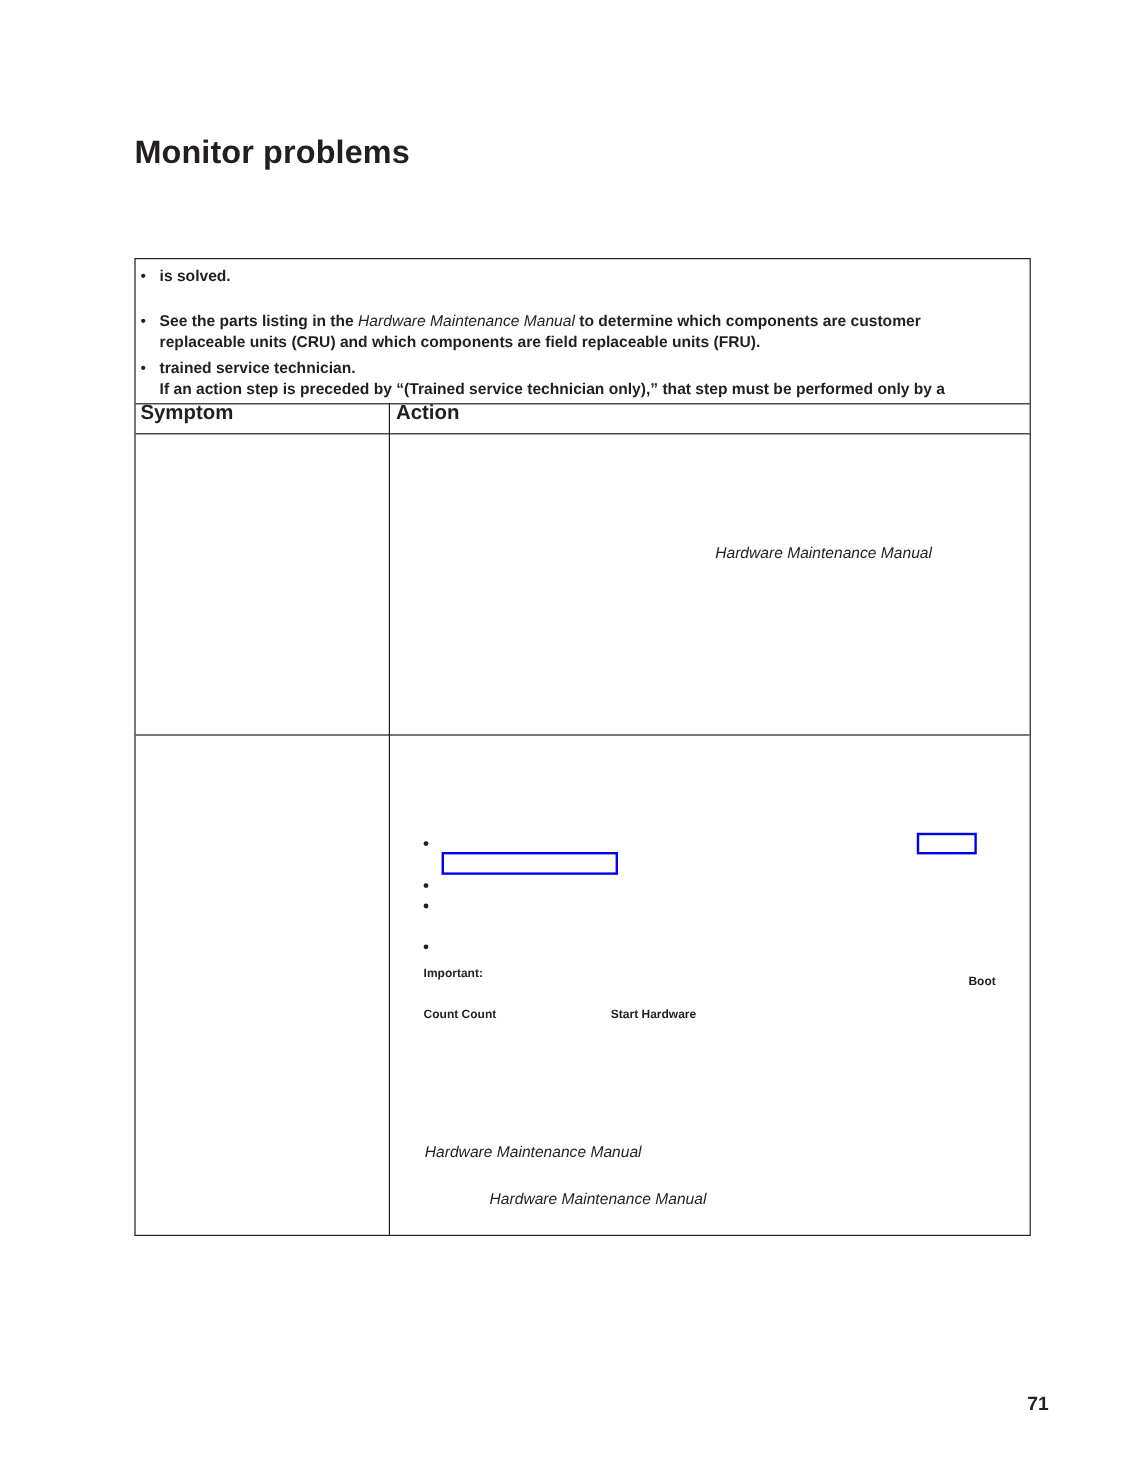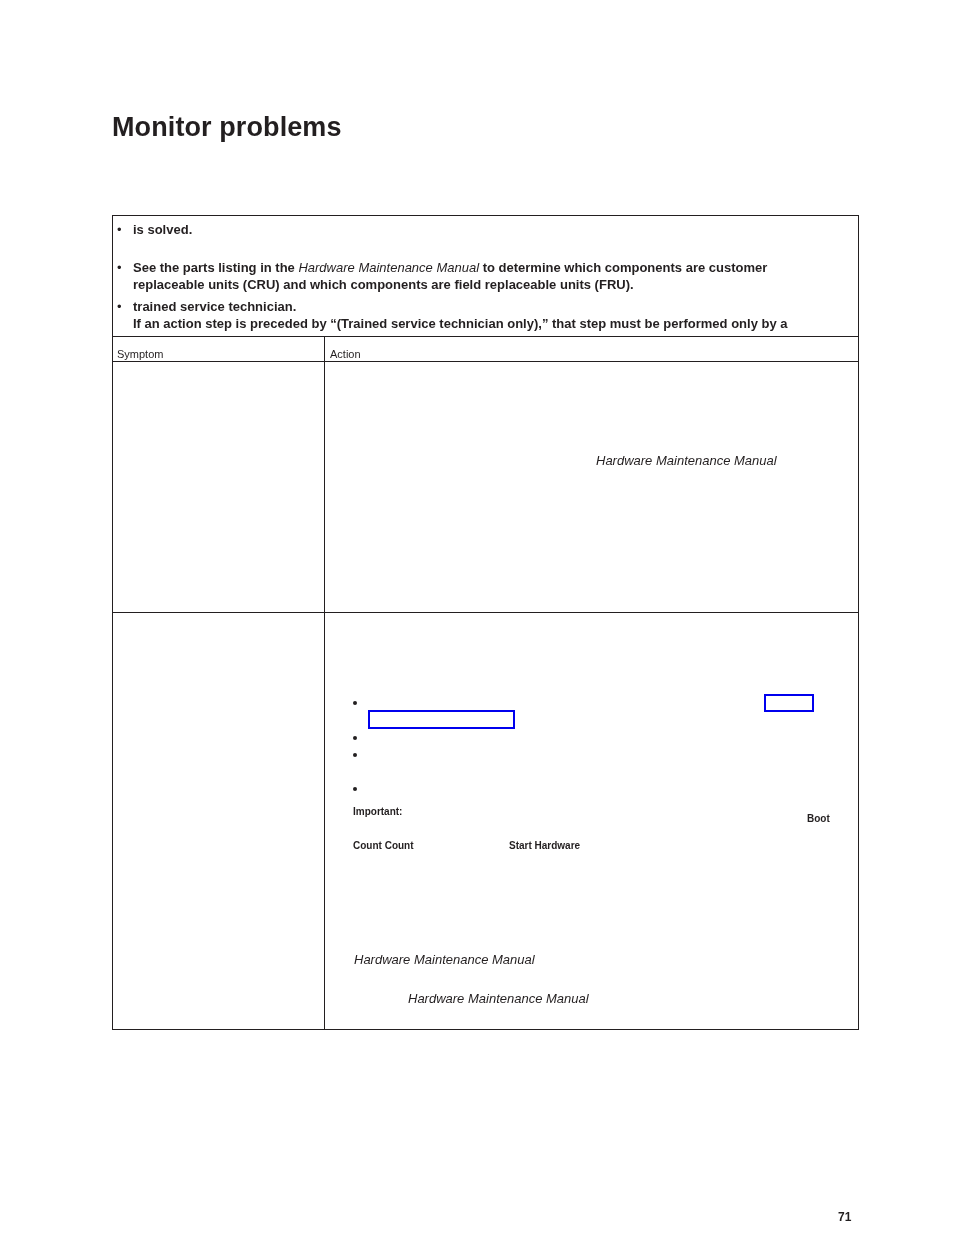--- a/index.html
+++ b/index.html
@@ -8,26 +8,26 @@
   .abs { position: absolute; }
   .title { left: 112px; top: 112px; font-size: 27px; font-weight: bold; letter-spacing: 0.1px; }
   .table-outer { left: 112px; top: 215px; width: 745px; height: 813px;
                  border: 1px solid #231f20; box-sizing: content-box; }
   .hline { position: absolute; left: 0; height: 1px; background: #231f20; width: 100%; }
   .vline { position: absolute; width: 1px; background: #231f20; }
   .note { position: absolute; left: 0; font-size: 13px; font-weight: bold; line-height: 17px; }
   .note .bullet { position: absolute; left: 4px; top: 0; font-weight: normal; }
   .note .text { position: absolute; left: 20px; width: 720px; }
   .note i { font-weight: normal; }
-  .hdr { position: absolute; font-size: 11px; font-weight: normal; top: 132px; }
+  .hdr { position: absolute; font-size: 17px; font-weight: bold; top: 118px; }
   .ital { font-style: italic; font-size: 13px; }
   .bold13 { font-weight: bold; font-size: 10px; }
   .dot { position: absolute; width: 4px; height: 4px; border-radius: 50%; background: #231f20; }
   .linkbox { position: absolute; border: 2px solid #0000ee; box-sizing: border-box; }
-  .pagenum { left: 838px; top: 1162px; font-size: 12px; font-weight: bold; margin-top: 48px; }
+  .pagenum { left: 856px; top: 1162px; font-size: 16px; font-weight: bold; }
 </style>
 </head>
 <body>
 
 <div class="abs title">Monitor problems</div>
 
 <div class="abs table-outer">
 
   <div class="note" style="top:5px;">
     <span class="bullet">•</span>

